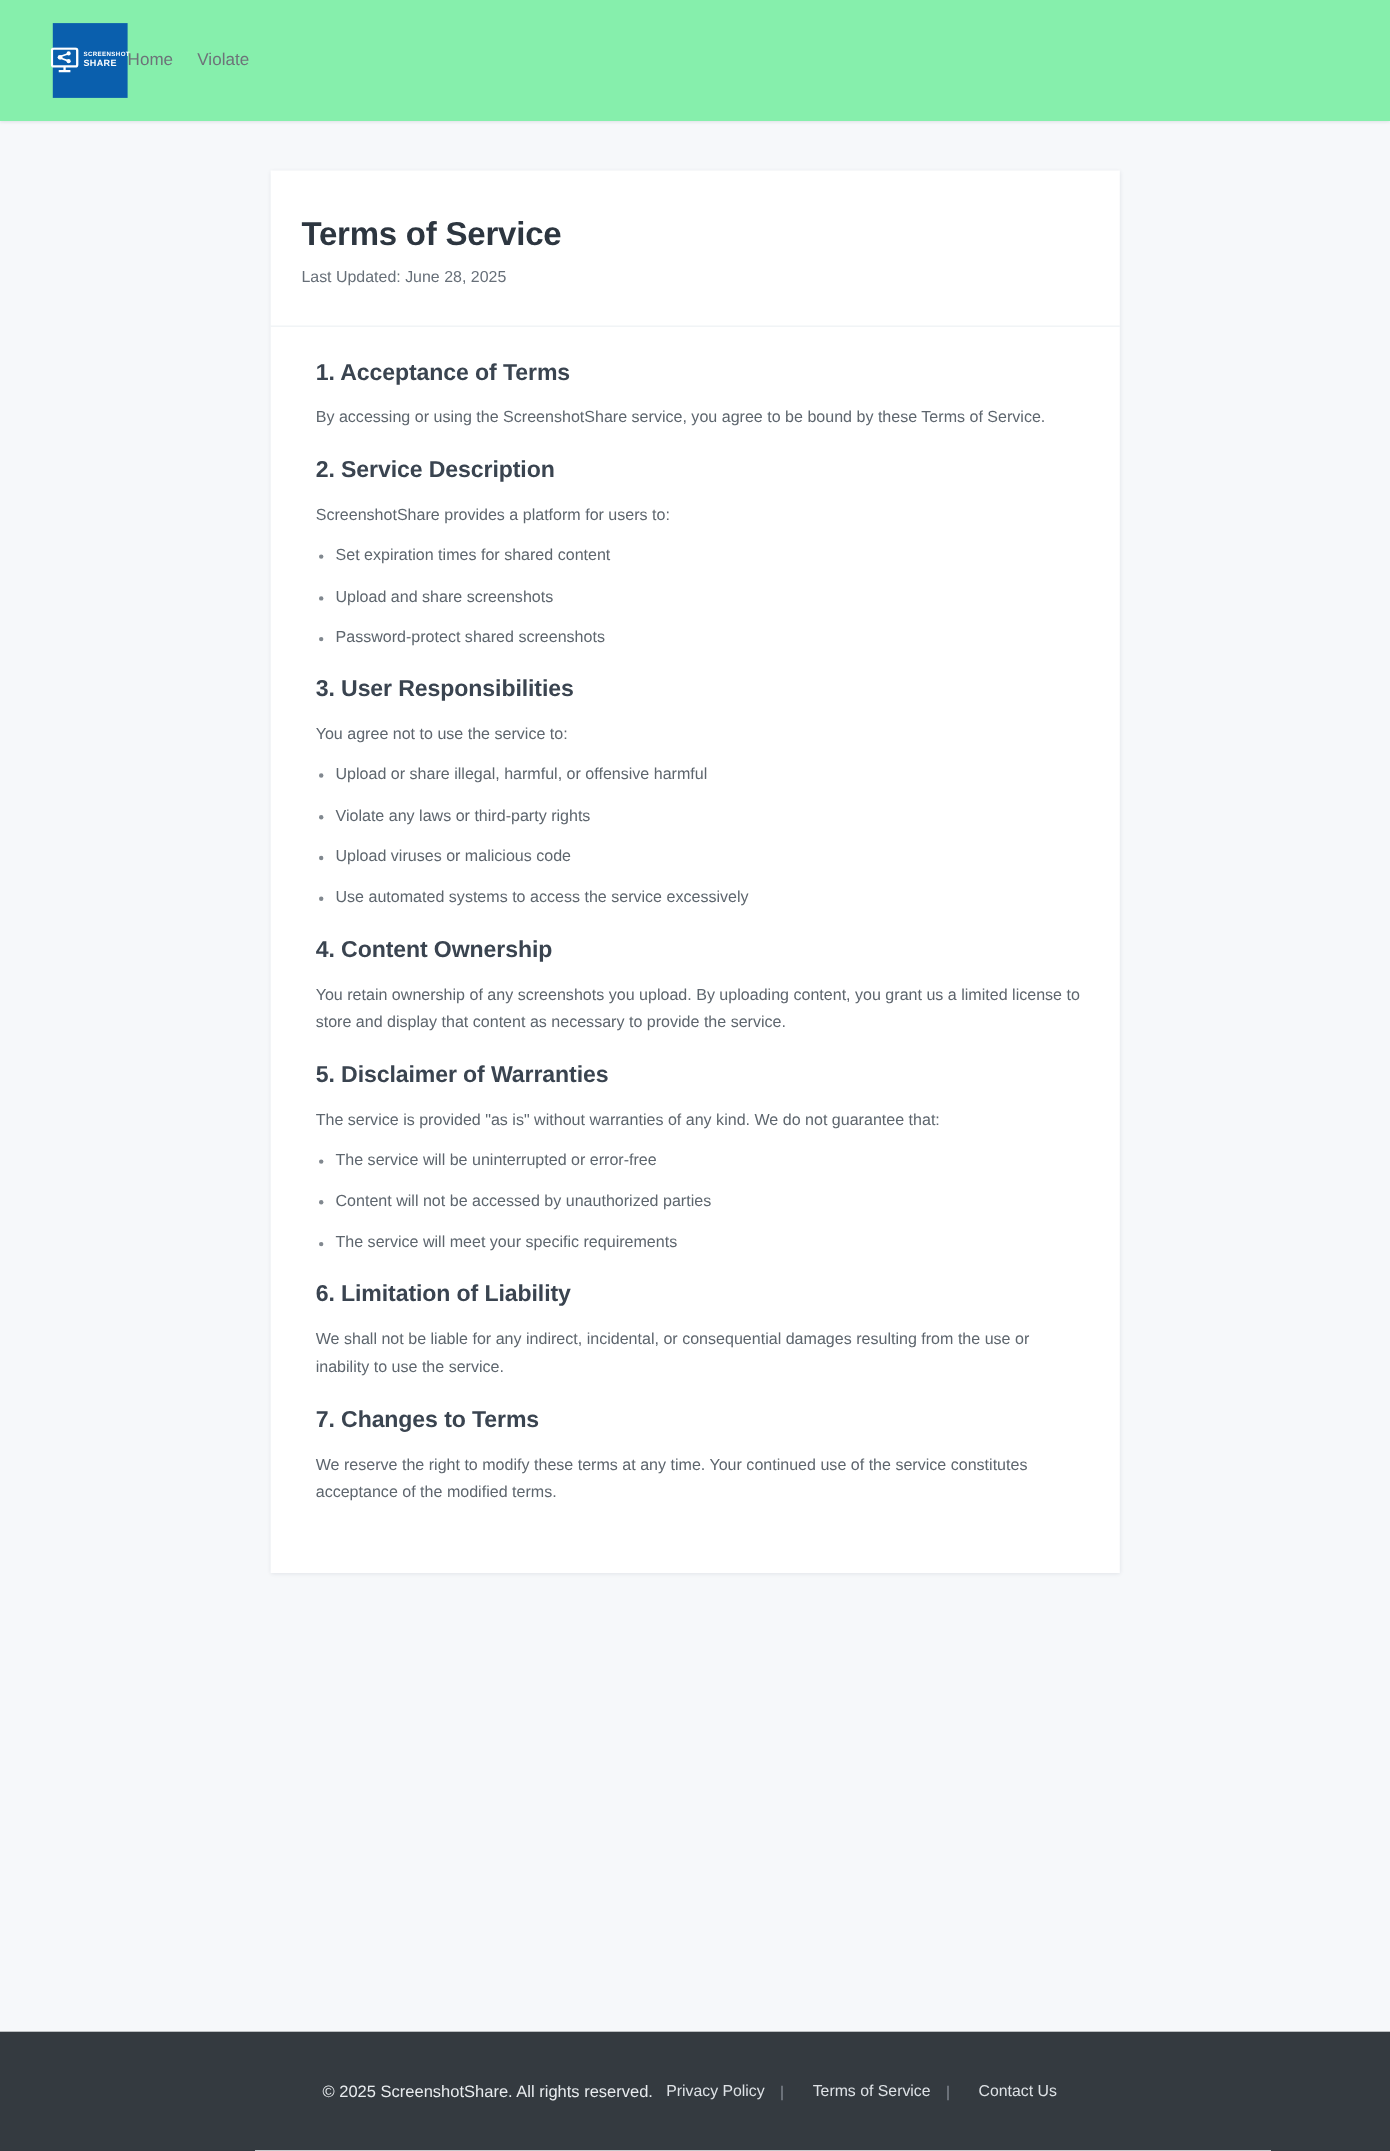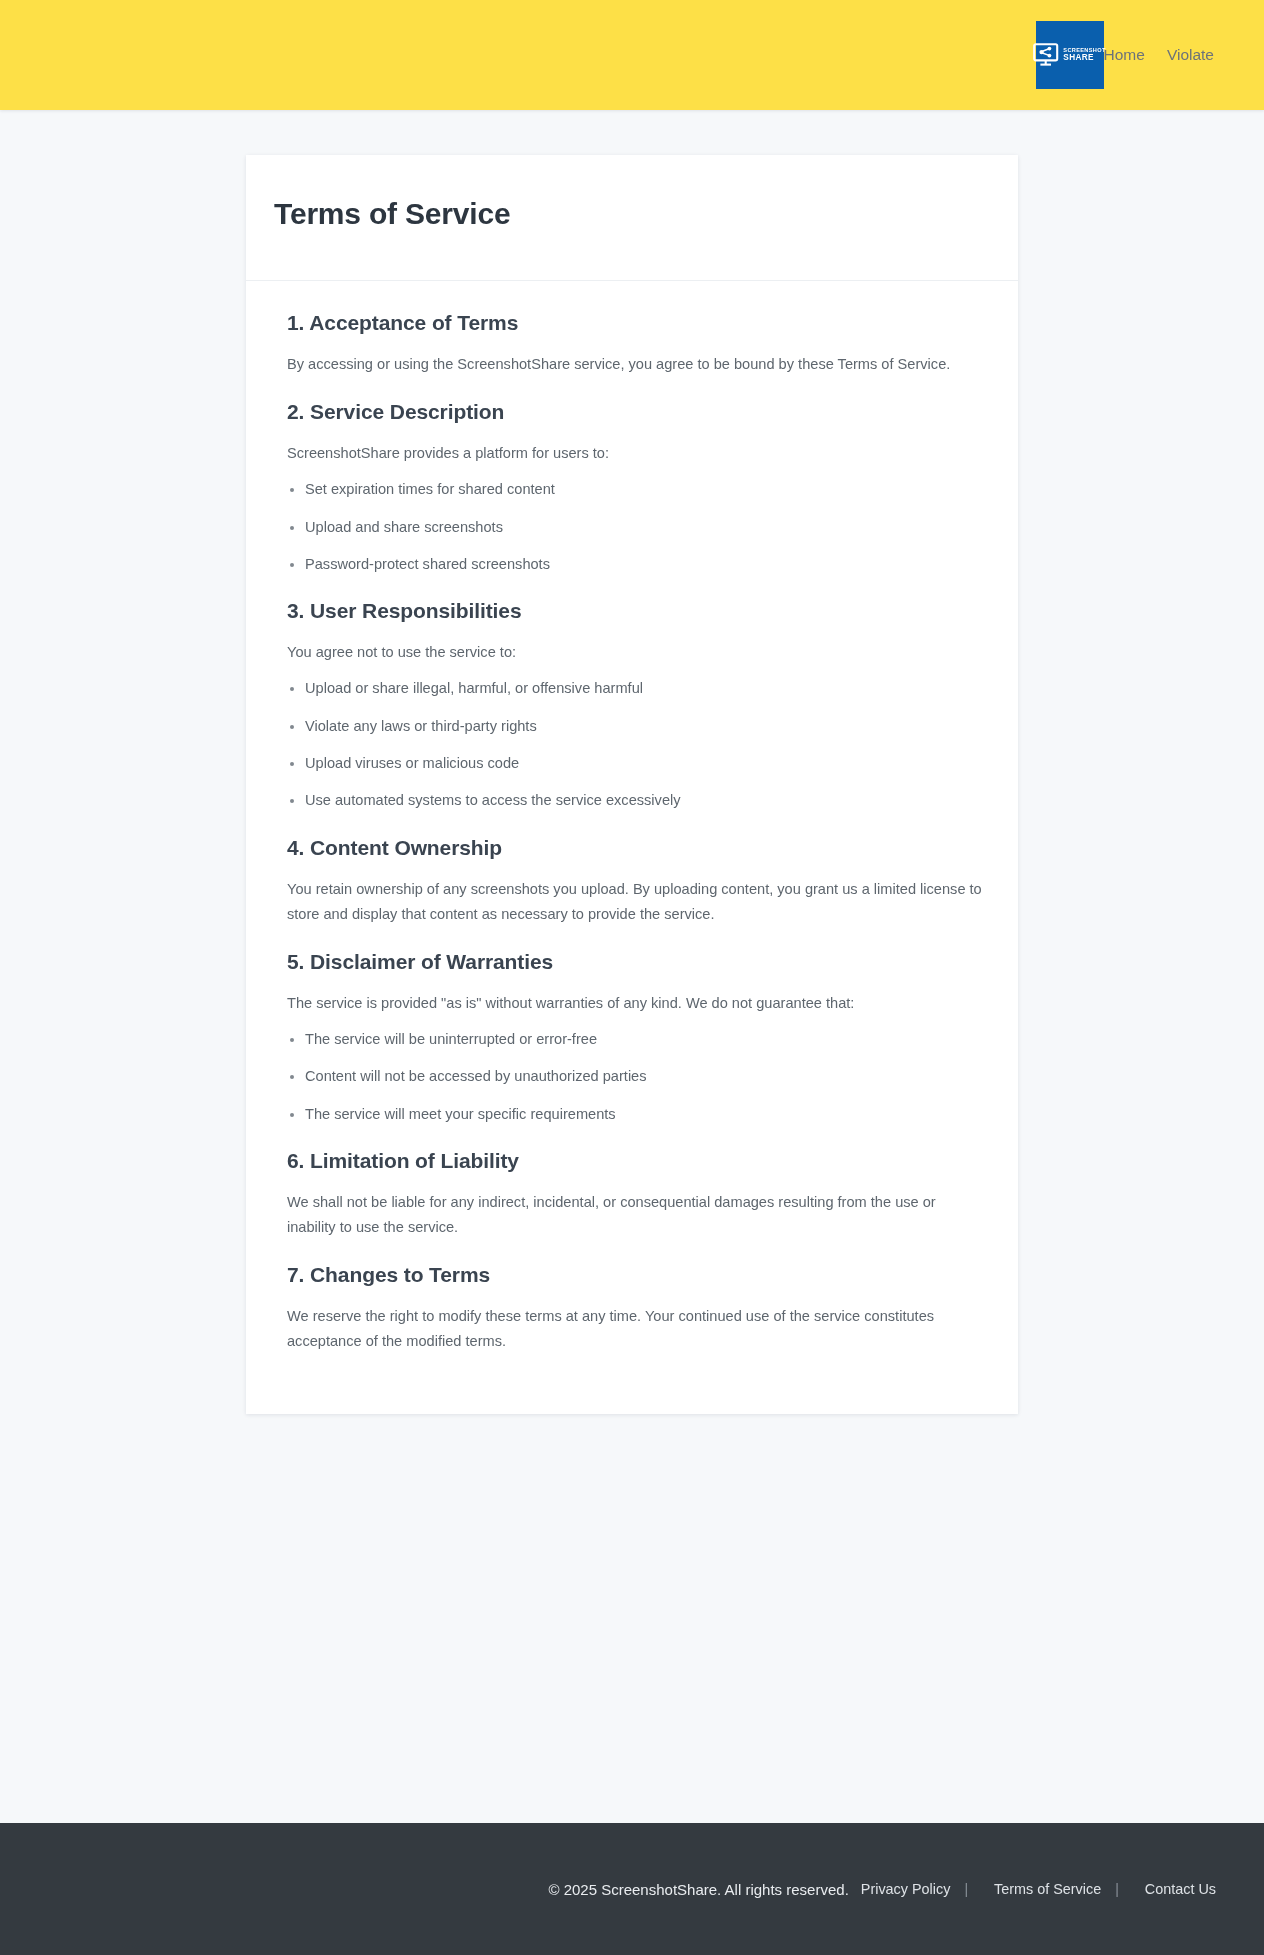--- a/index.html
+++ b/index.html
@@ -12,25 +12,25 @@
 
   body {
     width: 1264px;
     min-height: 1955px;
     display: flex;
     flex-direction: column;
   }
 
   
   .site-header {
-    background: #fde047;
+    background: #86efac;
     height: 110px;
     display: flex;
     align-items: center;
-    justify-content: flex-end;
+    justify-content: flex-start;
     padding: 0 50px 0 48px;
     box-shadow: 0 1px 3px rgba(16, 30, 54, 0.10);
     position: relative;
     z-index: 5;
     flex: 0 0 auto;
   }
 
   .brand {
     display: flex;
     align-items: center;
@@ -168,24 +168,24 @@
     top: 10px;
     width: 4px;
     height: 4px;
     border-radius: 50%;
     background: #81888f;
   }
 
   
   .site-footer {
     background: #343a40;
-    height: 132px;
-    display: flex;
-    align-items: center;
-    justify-content: flex-end;
+    height: 108px;
+    display: flex;
+    align-items: center;
+    justify-content: center;
     padding: 0 48px 0 38px;
     flex: 0 0 auto;
   }
 
   .footer-copyright {
     color: #e9ecef;
     font-size: 15px;
   }
 
   .footer-links {
@@ -232,20 +232,21 @@
   <nav class="main-nav">
     <a class="nav-link" href="#">Home</a>
     <a class="nav-link" href="#">Violate</a>
   </nav>
 </header>
 
 <main class="page-body">
   <article class="legal-card">
     <div class="card-header">
       <h1 class="doc-title">Terms of Service</h1>
+      <div class="doc-subtitle">Last Updated: June 28, 2025</div>
     </div>
 
     <div class="card-content">
 
       <section class="doc-section">
         <h2 class="section-heading">1. Acceptance of Terms</h2>
         <p class="section-paragraph">By accessing or using the ScreenshotShare service, you agree to be bound by these Terms of Service.</p>
       </section>
 
       <section class="doc-section">

